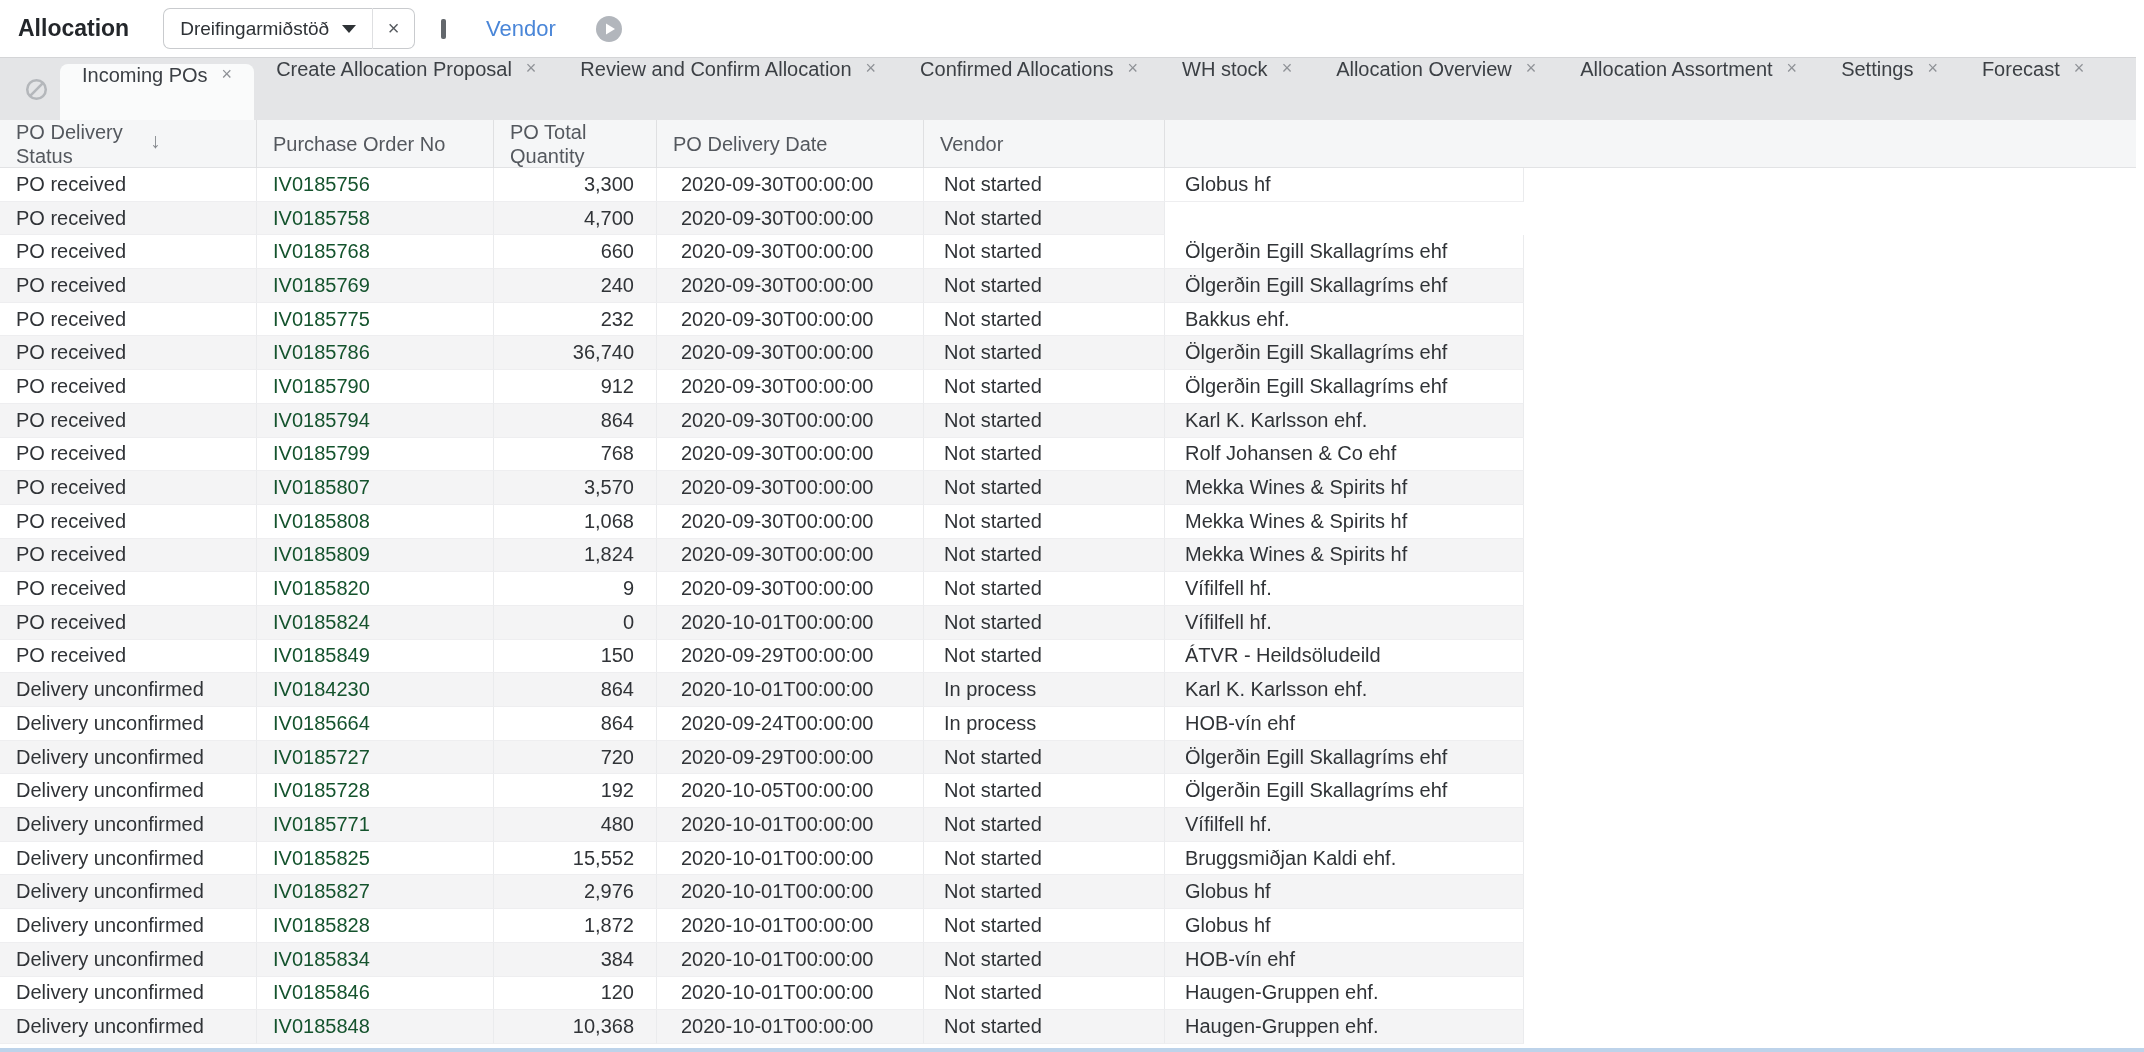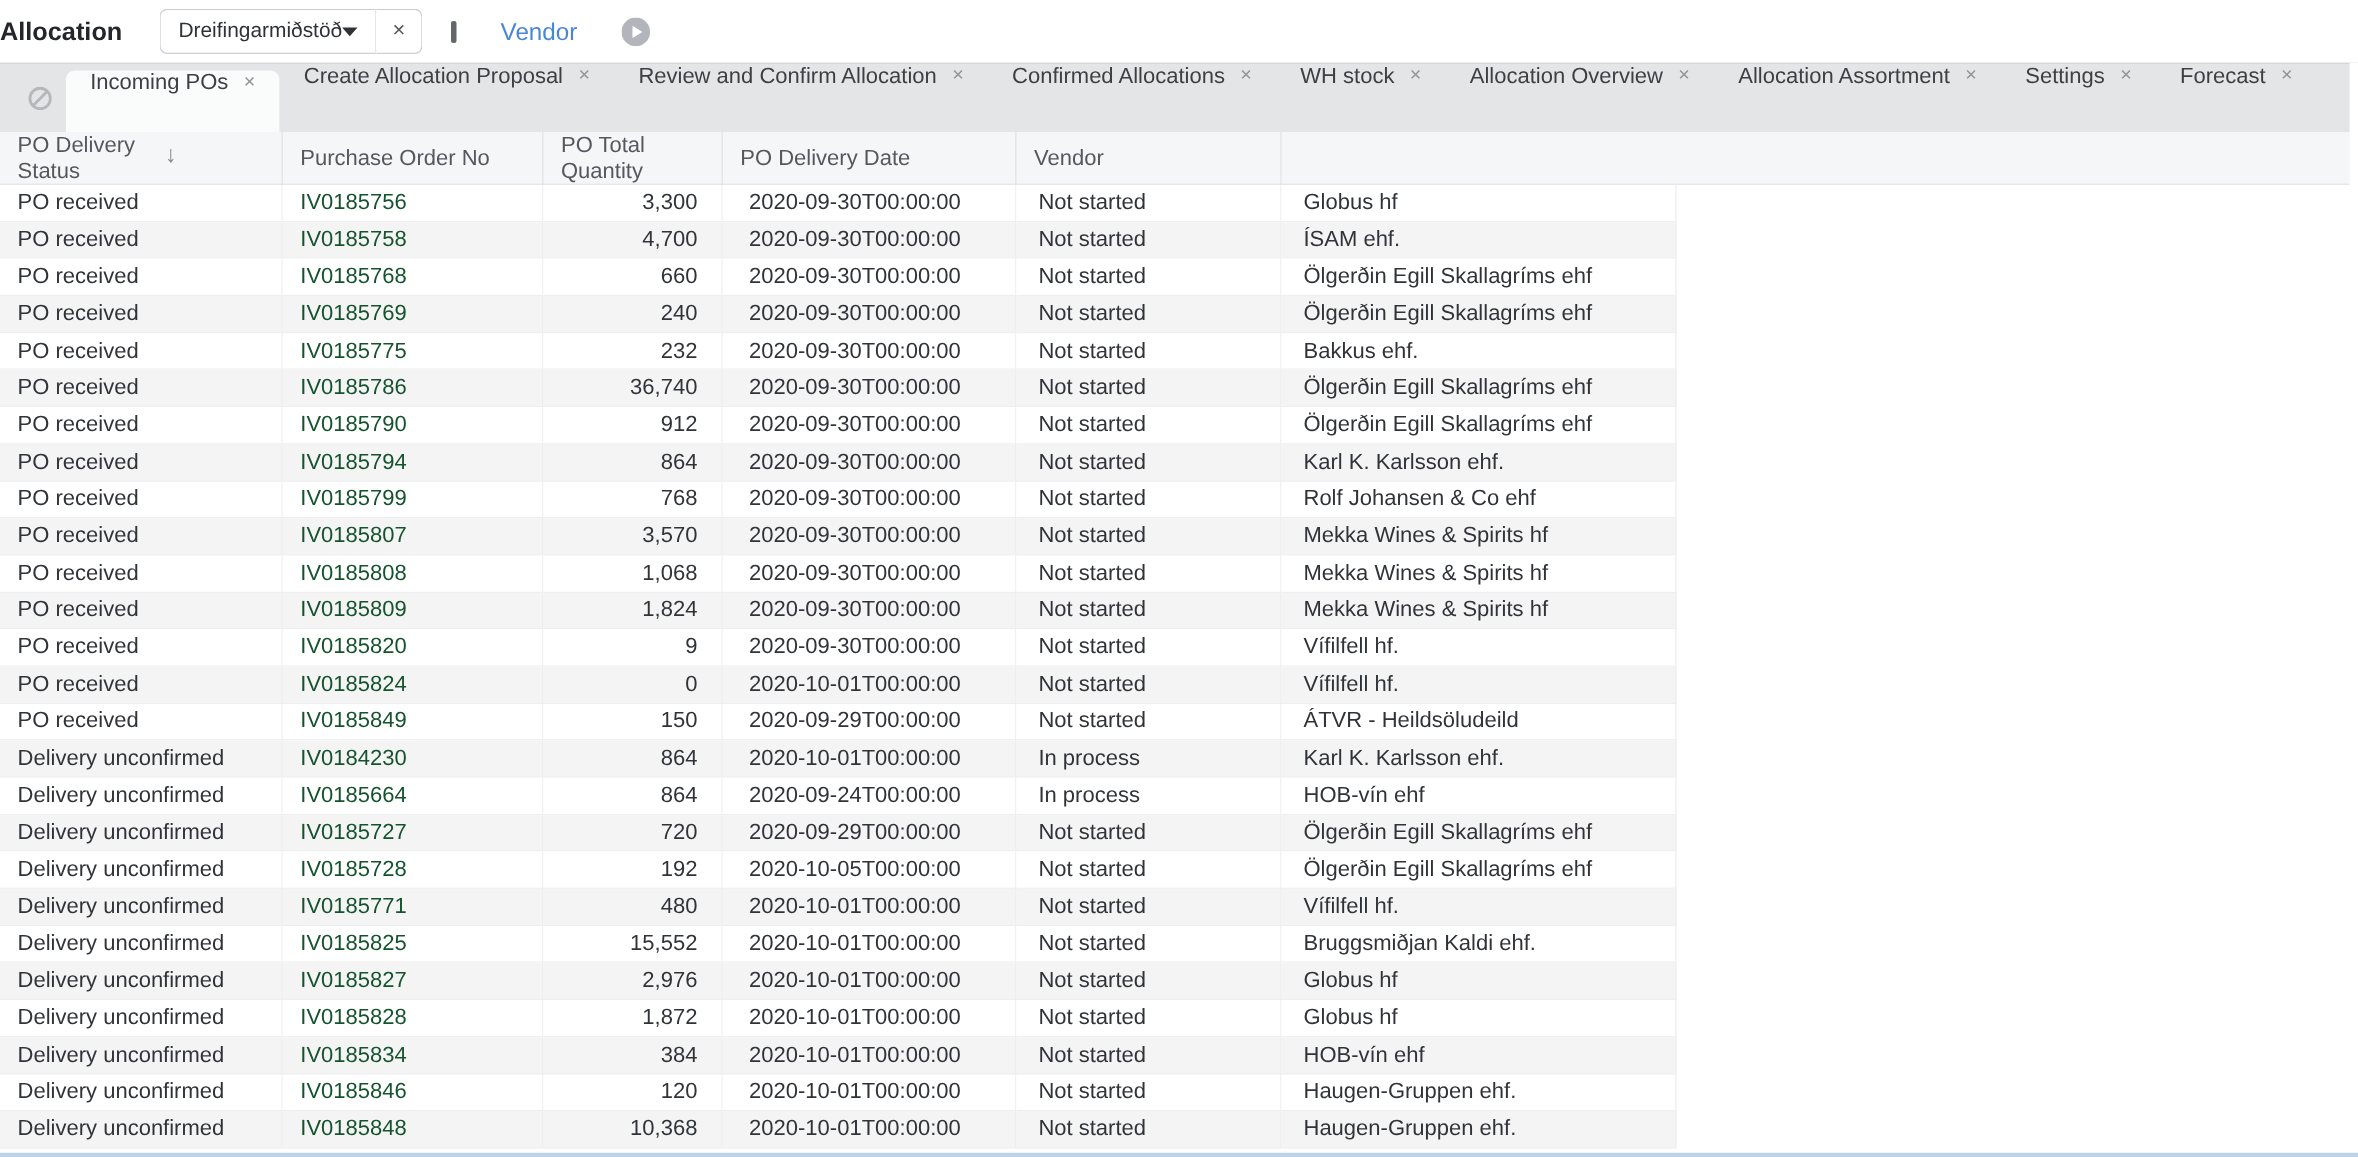--- a/index.html
+++ b/index.html
@@ -1,24 +1,24 @@
 <!DOCTYPE html>
 <html><head>
 <meta charset="utf-8">
 <style>
   * { margin:0; padding:0; box-sizing:border-box; }
   html,body { width:2144px; height:1052px; overflow:hidden; background:#fff;
               font-family:"Liberation Sans", sans-serif; position:relative; }
 
   
-  .topbar { height:57px; background:#fff; display:flex; align-items:center; }
+  .topbar { height:57px; background:#fff; display:flex; align-items:center; padding-left:18px; }
   .app-title { font-size:23px; font-weight:bold; color:#23262a; margin-right:34px; }
   .filter-group { display:flex; height:41px; }
   .filter-main { background:#fff; border:1px solid #c9cbce; border-right:1px solid #dedfe1;
-                 border-radius:7px 0 0 7px; display:flex; align-items:center; gap:0;
+                 border-radius:7px 0 0 7px; display:flex; align-items:center; gap:13px;
                  padding:0 16px; font-size:19px; color:#2e3236; }
   .caret-down { width:0; height:0; border-left:7px solid transparent; border-right:7px solid transparent;
                 border-top:8px solid #2e3236; }
   .filter-close { background:#fff; border:1px solid #c9cbce; border-left:none;
                   border-radius:0 7px 7px 0; width:42px; display:flex; align-items:center;
                   justify-content:center; font-size:20px; color:#55595e; cursor:default; }
   .cursor-bar { width:5px; height:20px; background:#63676c; border-radius:2px; margin-left:26px; }
   .vendor-link { margin-left:40px; font-size:22px; color:#4a86d8; cursor:pointer; }
   .play-btn { margin-left:40px; width:26px; height:26px; }
 
@@ -158,21 +158,20 @@
     <div class="cell c-date">2020-09-30T00:00:00</div>
     <div class="cell c-alloc">Not started</div>
     <div class="cell c-vendor">Globus hf</div>
   </div>
     <div class="row">
     <div class="cell c-status">PO received</div>
     <div class="cell c-po">IV0185758</div>
     <div class="cell c-qty">4,700</div>
     <div class="cell c-date">2020-09-30T00:00:00</div>
     <div class="cell c-alloc">Not started</div>
-    <div class="cell c-vendor">ÍSAM ehf.</div>
   </div>
     <div class="row">
     <div class="cell c-status">PO received</div>
     <div class="cell c-po">IV0185768</div>
     <div class="cell c-qty">660</div>
     <div class="cell c-date">2020-09-30T00:00:00</div>
     <div class="cell c-alloc">Not started</div>
     <div class="cell c-vendor">Ölgerðin Egill Skallagríms ehf</div>
   </div>
     <div class="row">

